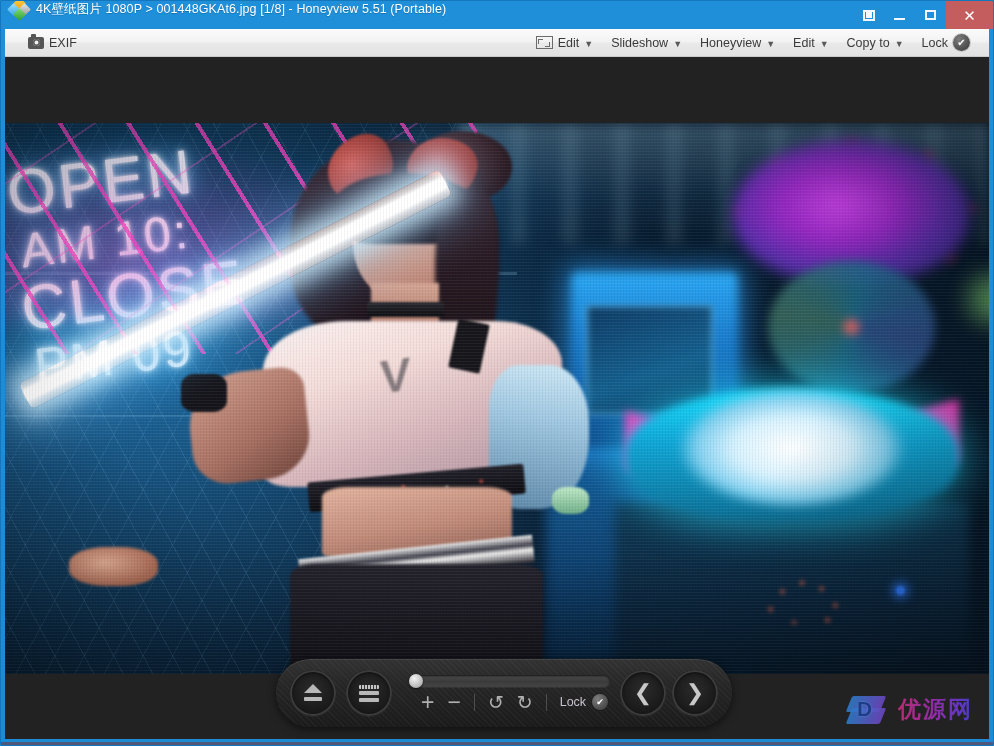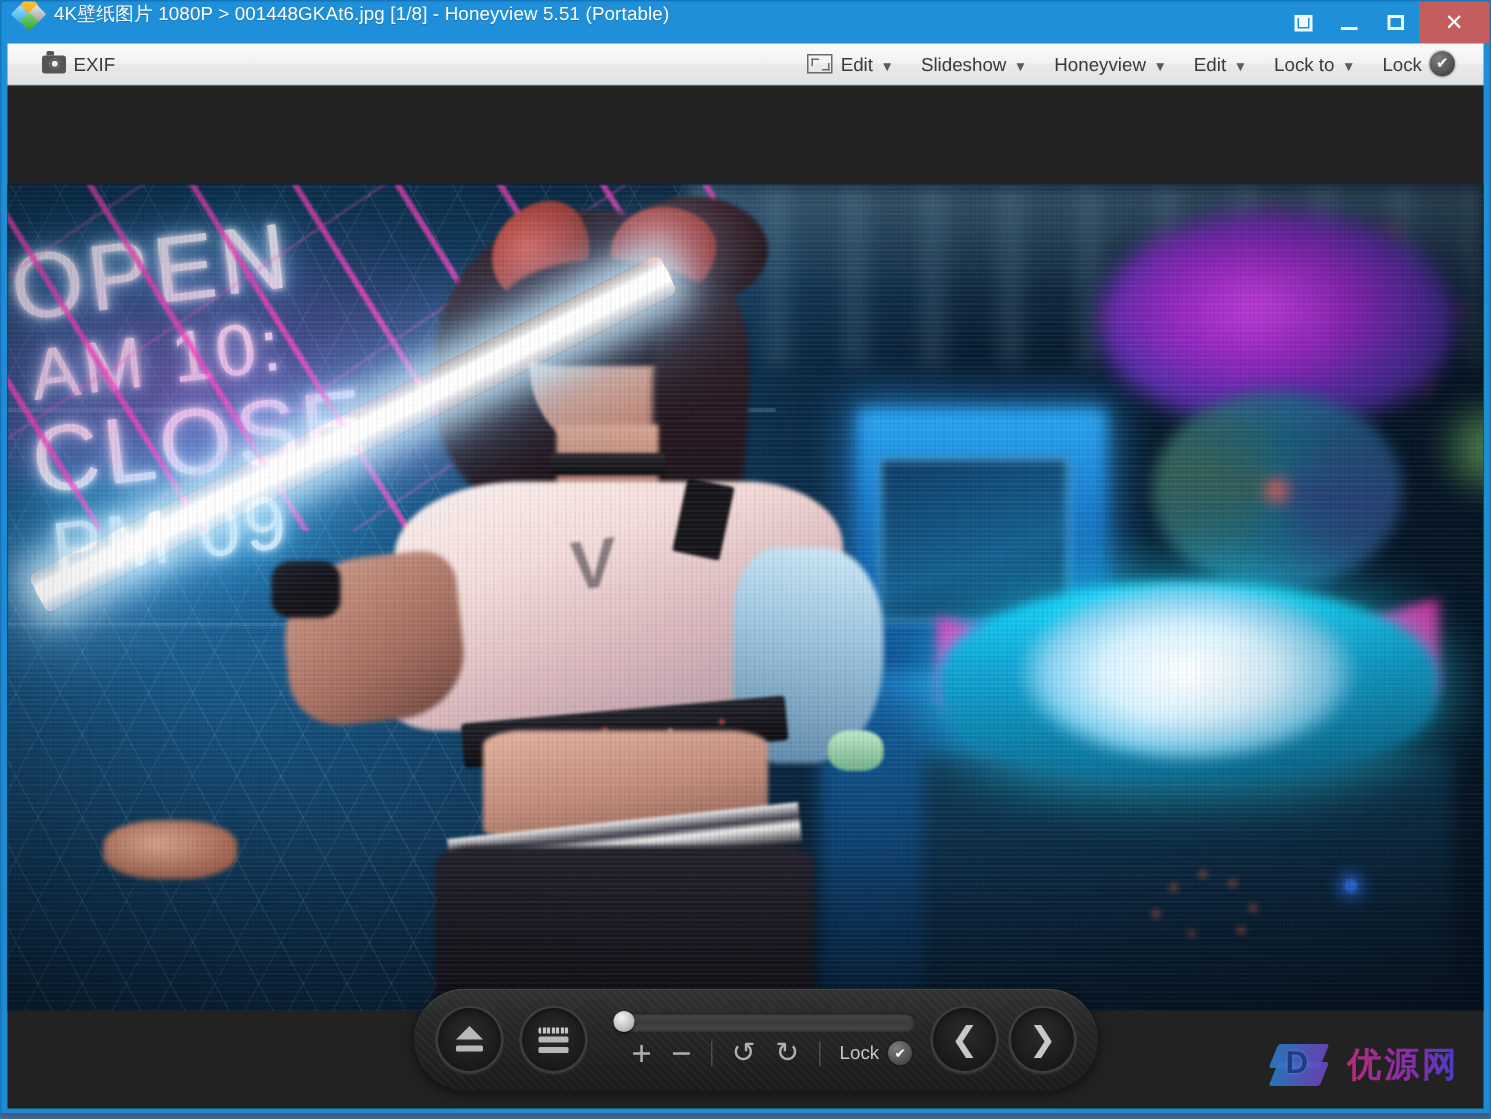--- a/index.html
+++ b/index.html
@@ -567,21 +567,21 @@
       </div>
       <div class="tb-item">
         <span>Honeyview</span>
         <span class="caret">▼</span>
       </div>
       <div class="tb-item">
         <span>Edit</span>
         <span class="caret">▼</span>
       </div>
       <div class="tb-item">
-        <span>Lock to</span>
+        <span>Copy to</span>
         <span class="caret">▼</span>
       </div>
       <div class="tb-item">
         <span>Lock</span>
         <span class="lock-badge">✔</span>
       </div>
     </div>
   </div>
 
   <div class="canvas">

